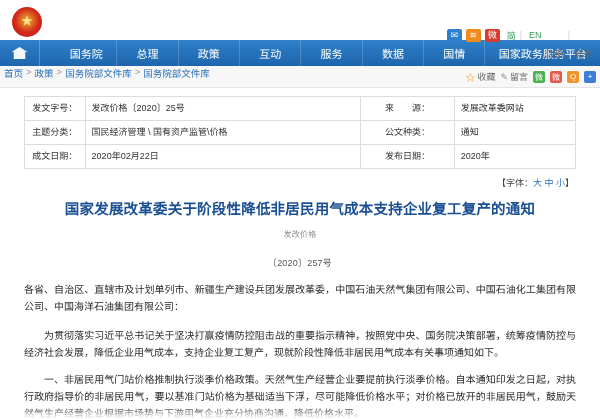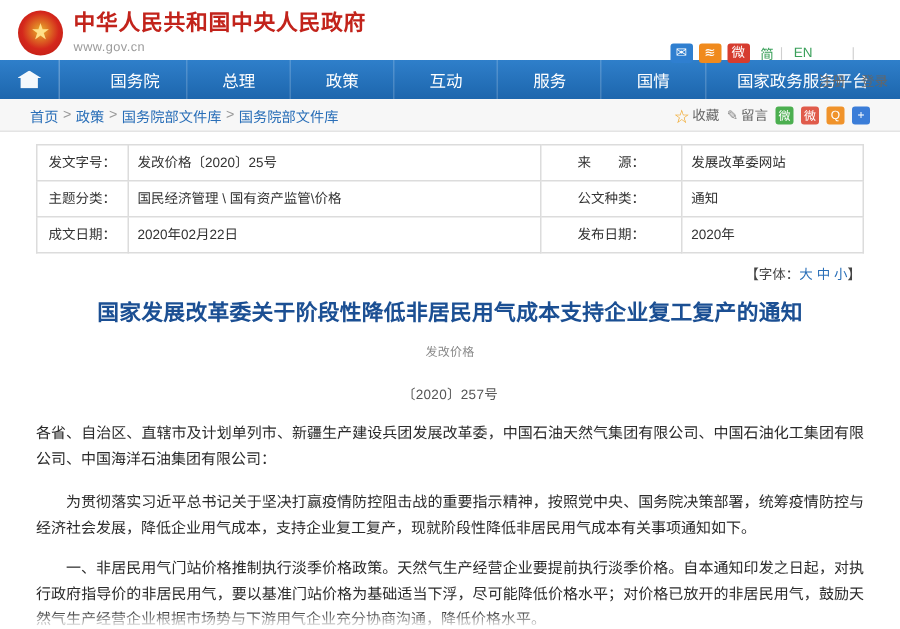--- a/index.html
+++ b/index.html
@@ -123,22 +123,21 @@
   }
   .nav-item.last { border-right: none; }
   .nav-item.wide { flex: 1.9; }
 
   
   .crumbbar {
     height: 22px;
     background: #f7f7f7;
     border-bottom: 1px solid #e4e4e4;
     display: flex;
-    align-items: center;
-    padding: 0 20px;
+    padding: 0 4px;
     font-size: 9.5px;
     color: #555;
   }
   .crumbbar a { color: #2a6fb8; text-decoration: none; }
   .crumb-sep { margin: 0 3px; color: #999; }
   .crumb-right {
     margin-left: auto;
     display: flex;
     align-items: center;
     gap: 5px;
@@ -231,24 +230,20 @@
     pointer-events: none;
   }
 </style>
 </head>
 <body>
 
 <div id="page">
 
   <div class="topbar">
     <div class="emblem"></div>
-    <div class="gov-title-wrap">
-      <div class="gov-title">中华人民共和国中央人民政府</div>
-      <div class="gov-url">www.gov.cn</div>
-    </div>
     <div class="top-right">
       <span class="ic ic-mail">✉</span>
       <span class="ic ic-rss">≋</span>
       <span class="ic ic-wb">微</span>
       <span class="lang">简</span>
       <span class="sep">|</span>
       <span class="lang">EN</span>
       <span class="acct">注册</span>
       <span class="sep">|</span>
       <span class="acct">登录</span>
@@ -258,20 +253,21 @@
   <div class="nav">
     <div class="nav-home">
       <div class="nav-home-glyph"></div>
     </div>
     <div class="nav-items">
       <div class="nav-item">国务院</div>
       <div class="nav-item">总理</div>
       <div class="nav-item">政策</div>
       <div class="nav-item">互动</div>
       <div class="nav-item">服务</div>
+      <div class="nav-item">数据</div>
       <div class="nav-item">国情</div>
       <div class="nav-item wide last">国家政务服务平台</div>
     </div>
   </div>
 
   <div class="crumbbar">
     <a href="#">首页</a>
     <span class="crumb-sep">&gt;</span>
     <a href="#">政策</a>
     <span class="crumb-sep">&gt;</span>

